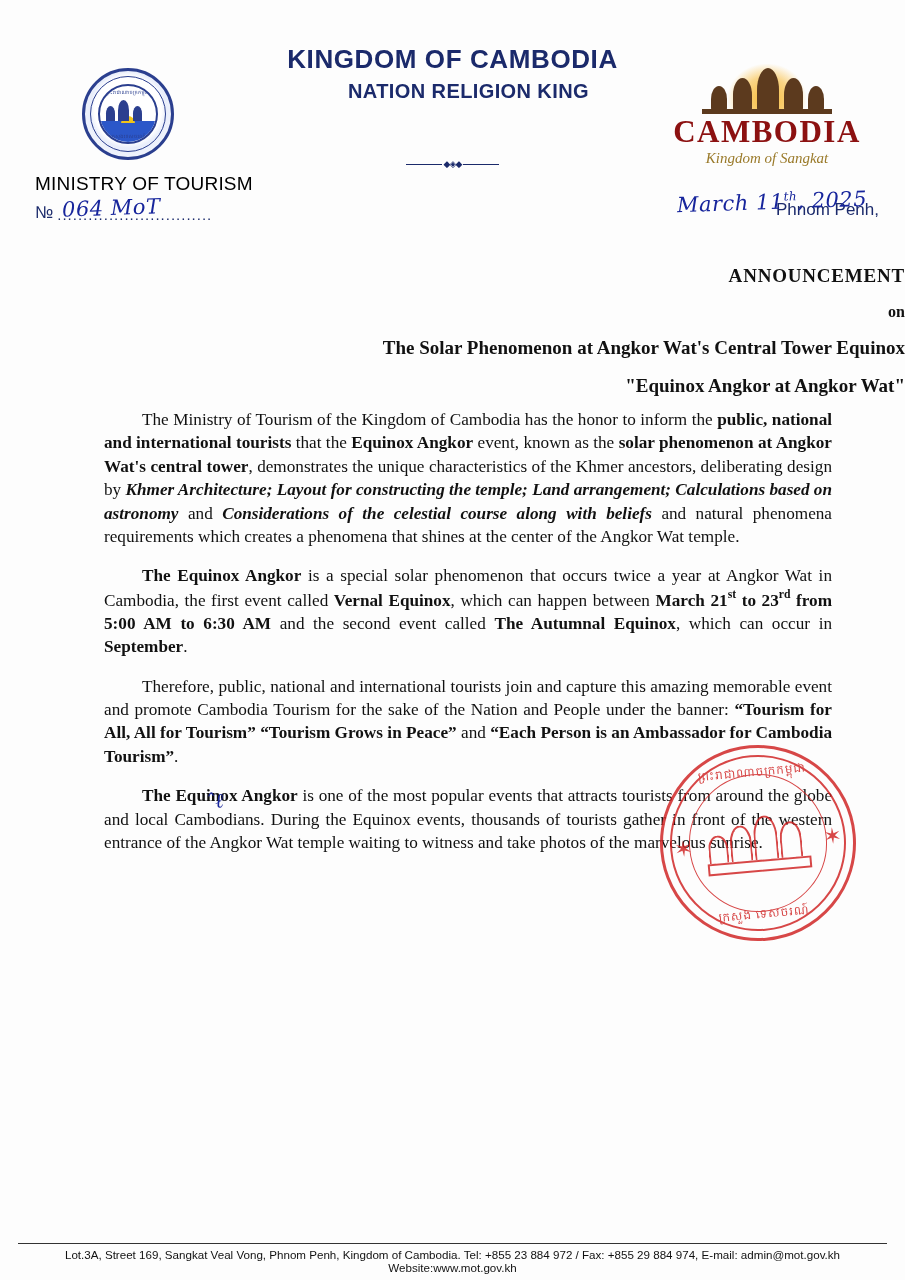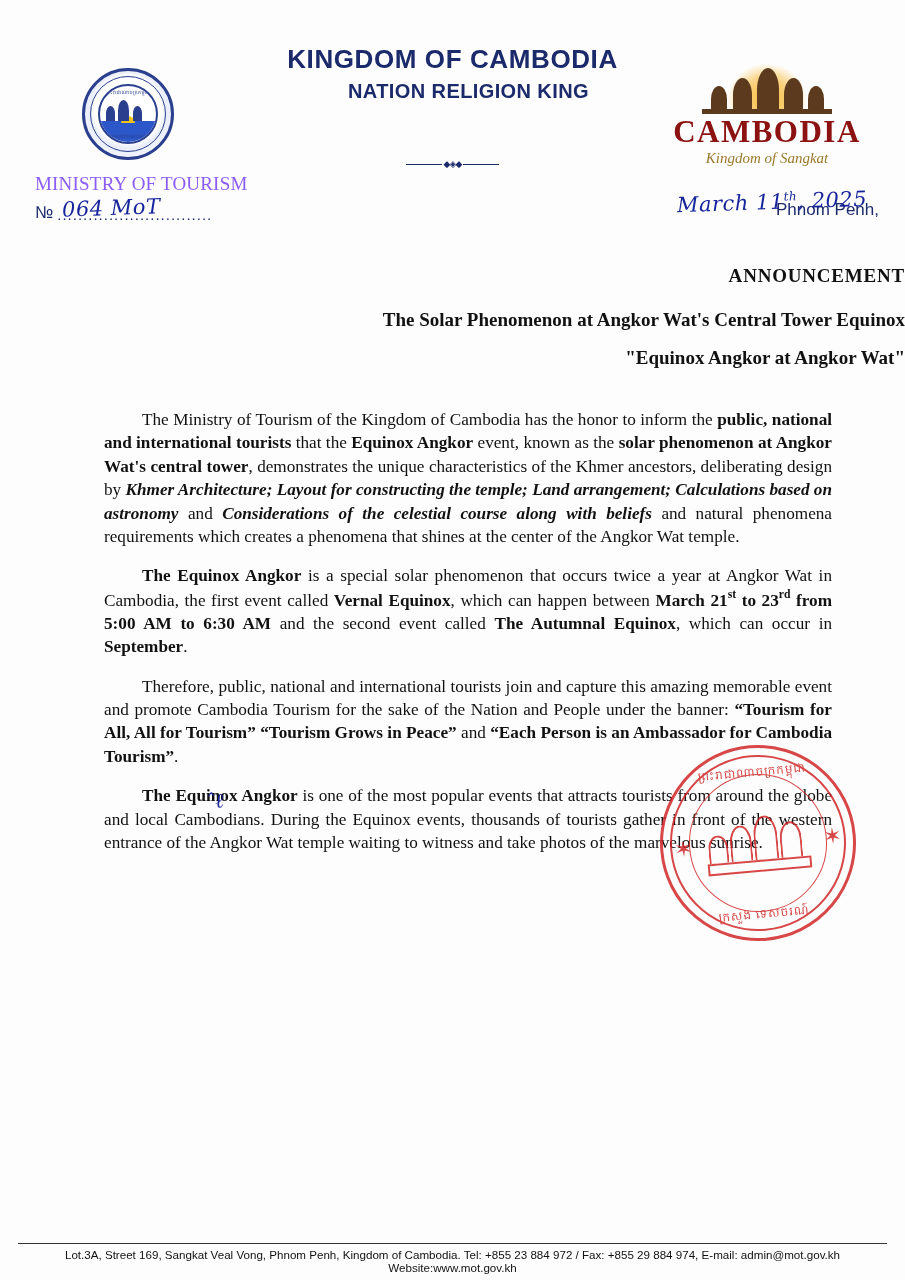--- a/index.html
+++ b/index.html
@@ -224,23 +224,23 @@
     font-style: italic;
     font-size: 15px;
     color: #9a7a2a;
   }
 
   
   .ministry {
     position: absolute;
     left: 35px;
     top: 173px;
-    font-family: Liberation Serif, serif;
+    font-family: Liberation Sans, sans-serif;
     font-size: 19px;
-    color: #8b5cf6;
+    color: #000000;
     letter-spacing: 0.2px;
   }
   .numline {
     position: absolute;
     left: 35px;
     top: 203px;
     font-family: "Liberation Sans", sans-serif;
     font-size: 17px;
     color: #1b2a6b;
     display: flex;
@@ -299,21 +299,21 @@
     font-size: 19px;
     font-weight: bold;
     letter-spacing: 0.8px;
   }
   .t-on {
     margin-top: 16px;
     font-size: 16px;
     font-weight: bold;
   }
   .t-sub1 {
-    margin-top: 22px;
+    margin-top: 16px;
     font-size: 19px;
     font-weight: bold;
   }
   .t-sub2 {
     margin-top: 16px;
     font-size: 19px;
     font-weight: bold;
   }
 
   
@@ -504,20 +504,21 @@
 
   <div class="place">
     <span>Phnom Penh,</span>
   </div>
   <div class="handwriting date-hand">
     <span>March 11</span><sup>th</sup><span>, 2025</span>
   </div>
 
   <div class="title-block">
     <div class="t-announce">ANNOUNCEMENT</div>
+    <div class="t-on">on</div>
     <div class="t-sub1">The Solar Phenomenon at Angkor Wat's Central Tower Equinox</div>
     <div class="t-sub2">"Equinox Angkor at Angkor Wat"</div>
   </div>
 
   <div class="body-text">
 
     <p><span>The Ministry of Tourism of the Kingdom of Cambodia has the honor to inform the </span><b>public, national and international tourists</b><span> that the </span><b>Equinox Angkor</b><span> event, known as the </span><b>solar phenomenon at Angkor Wat's central tower</b><span>, demonstrates the unique characteristics of the Khmer ancestors, deliberating design by </span><span class="bi">Khmer Architecture; Layout for constructing the temple; Land arrangement; Calculations based on astronomy</span><span> and </span><span class="bi">Considerations of the celestial course along with beliefs</span><span> and natural phenomena requirements which creates a phenomena that shines at the center of the Angkor Wat temple.</span></p>
 
     <p><b>The Equinox Angkor</b><span> is a special solar phenomenon that occurs twice a year at Angkor Wat in Cambodia, the first event called </span><b>Vernal Equinox</b><span>, which can happen between </span><b>March 21</b><b><sup>st</sup></b><b> to 23</b><b><sup>rd</sup></b><b> from 5:00 AM to 6:30 AM</b><span> and the second event called </span><b>The Autumnal Equinox</b><span>, which can occur in </span><b>September</b><span>.</span></p>
 

